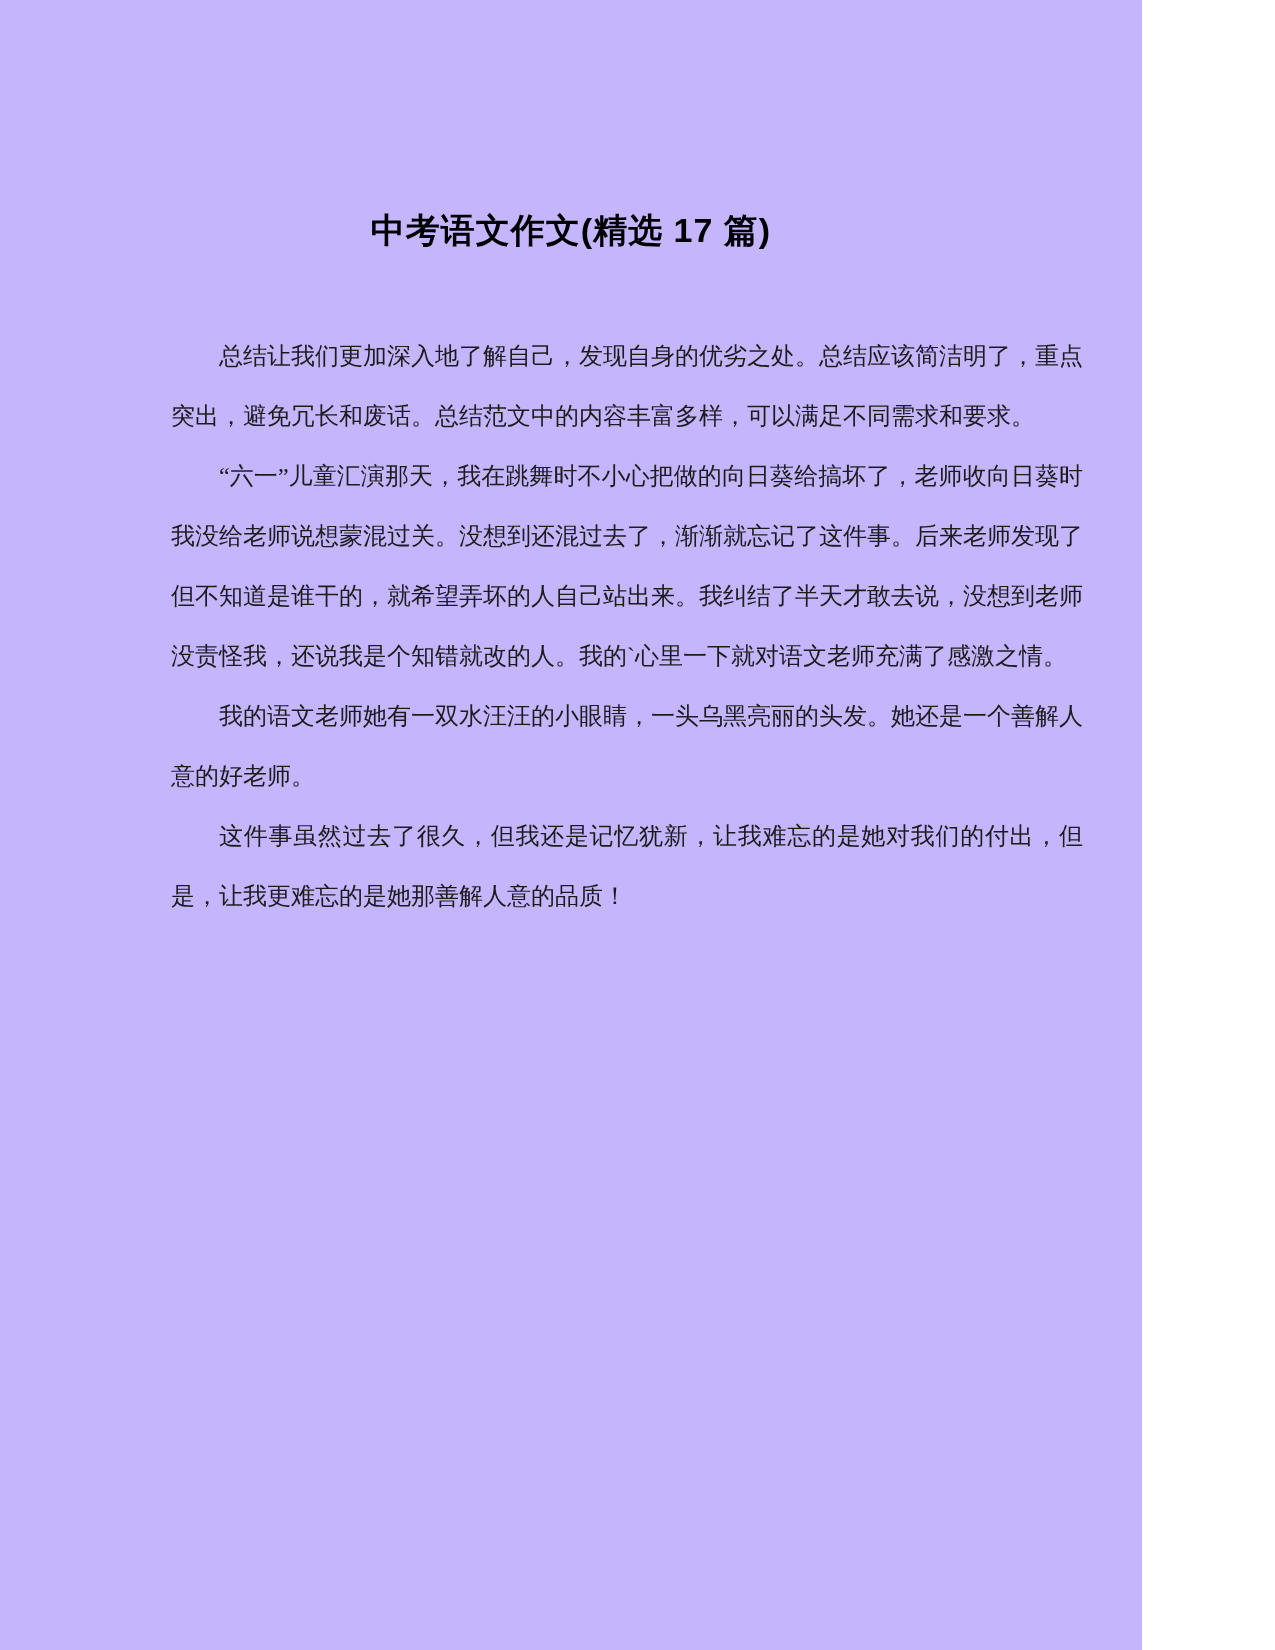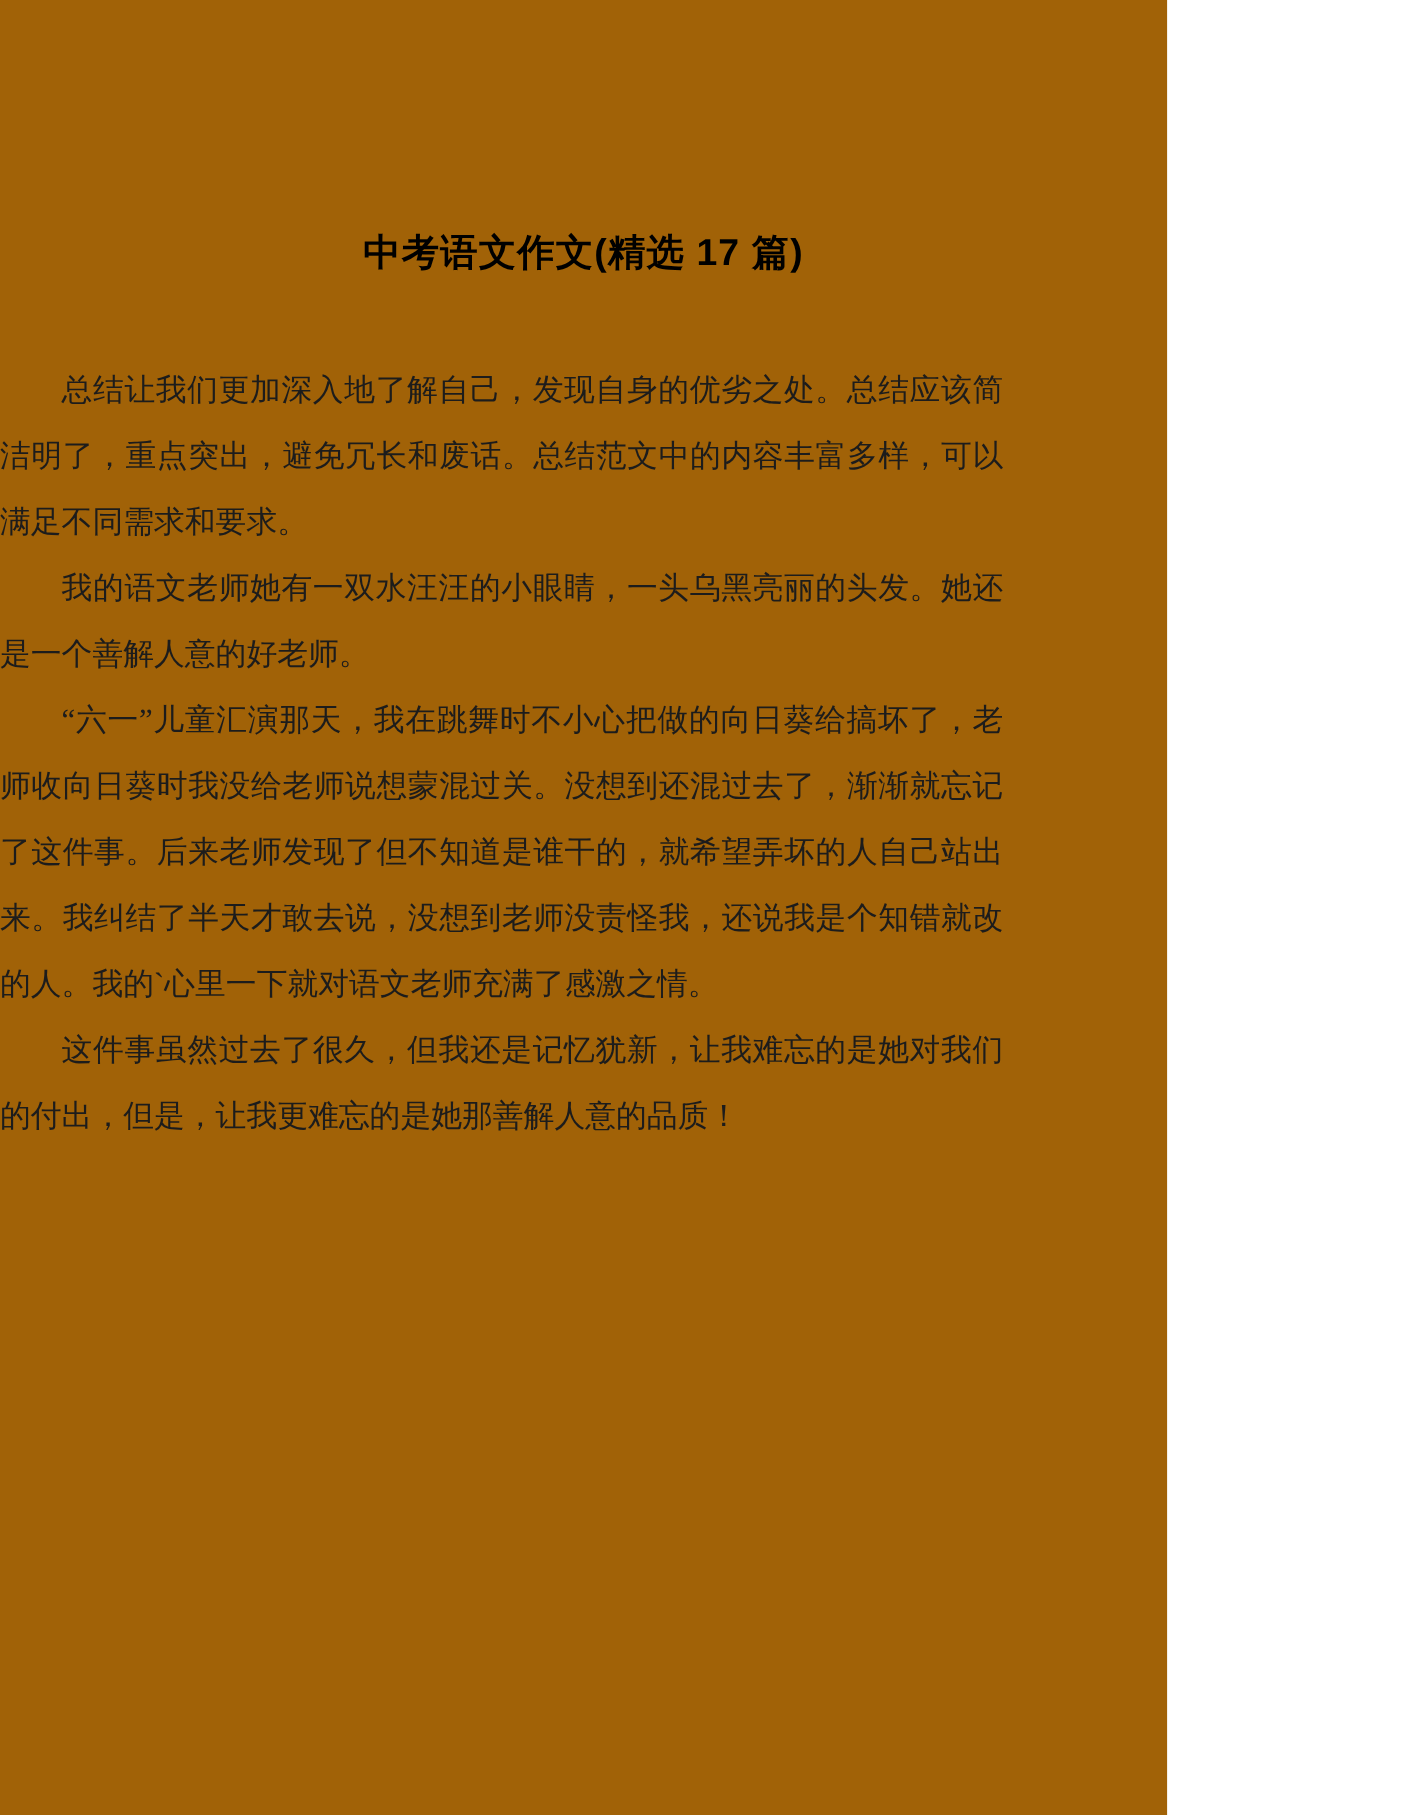--- a/index.html
+++ b/index.html
@@ -2,56 +2,57 @@
 <html><head>
 <meta charset="utf-8">
 <style>
   html, body {
     margin: 0;
     padding: 0;
     background: #ffffff;
   }
   .page {
     position: relative;
-    width: 1061px;
+    width: 1142px;
     height: 1650px;
-    background: #a16207;
+    background: #c4b5fd;
     overflow: hidden;
   }
   .doc-title {
     margin: 0;
     padding-top: 206px;
     text-align: center;
     font-family: "Liberation Sans", "DejaVu Sans", sans-serif;
     font-weight: 700;
     font-size: 34px;
     line-height: 48px;
     letter-spacing: 1px;
     color: #000000;
   }
   .doc-body {
     margin-top: 72px;
+    margin-left: 171px;
     width: 912px;
     font-family: "Liberation Serif", "DejaVu Serif", serif;
-    font-size: 28px;
+    font-size: 24px;
     line-height: 60px;
     color: #1c1c1c;
     text-align: justify;
   }
   .doc-body p {
     margin: 0;
     padding: 0;
     text-indent: 2em;
   }
 </style>
 </head>
 <body>
 
 <div class="page">
   <h1 class="doc-title">中考语文作文(精选 17 篇)</h1>
 
   <div class="doc-body">
     <p>总结让我们更加深入地了解自己，发现自身的优劣之处。总结应该简洁明了，重点突出，避免冗长和废话。总结范文中的内容丰富多样，可以满足不同需求和要求。</p>
+    <p>“六一”儿童汇演那天，我在跳舞时不小心把做的向日葵给搞坏了，老师收向日葵时我没给老师说想蒙混过关。没想到还混过去了，渐渐就忘记了这件事。后来老师发现了但不知道是谁干的，就希望弄坏的人自己站出来。我纠结了半天才敢去说，没想到老师没责怪我，还说我是个知错就改的人。我的`心里一下就对语文老师充满了感激之情。</p>
     <p>我的语文老师她有一双水汪汪的小眼睛，一头乌黑亮丽的头发。她还是一个善解人意的好老师。</p>
-    <p>“六一”儿童汇演那天，我在跳舞时不小心把做的向日葵给搞坏了，老师收向日葵时我没给老师说想蒙混过关。没想到还混过去了，渐渐就忘记了这件事。后来老师发现了但不知道是谁干的，就希望弄坏的人自己站出来。我纠结了半天才敢去说，没想到老师没责怪我，还说我是个知错就改的人。我的`心里一下就对语文老师充满了感激之情。</p>
     <p>这件事虽然过去了很久，但我还是记忆犹新，让我难忘的是她对我们的付出，但是，让我更难忘的是她那善解人意的品质！</p>
   </div>
 </div>
 
 </body></html>

